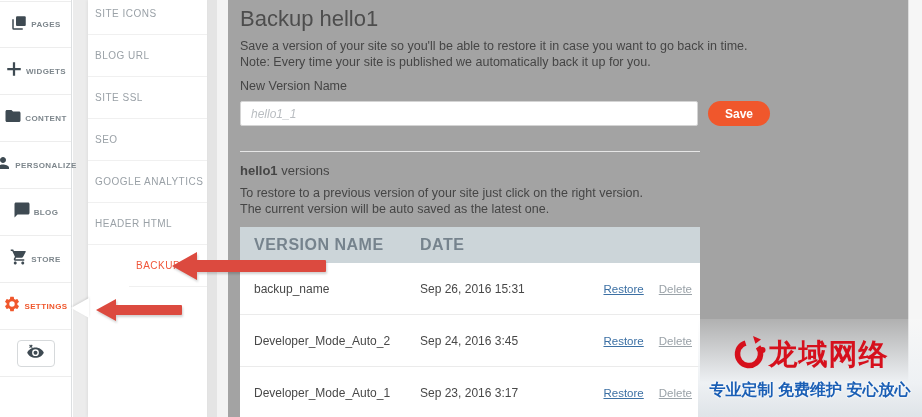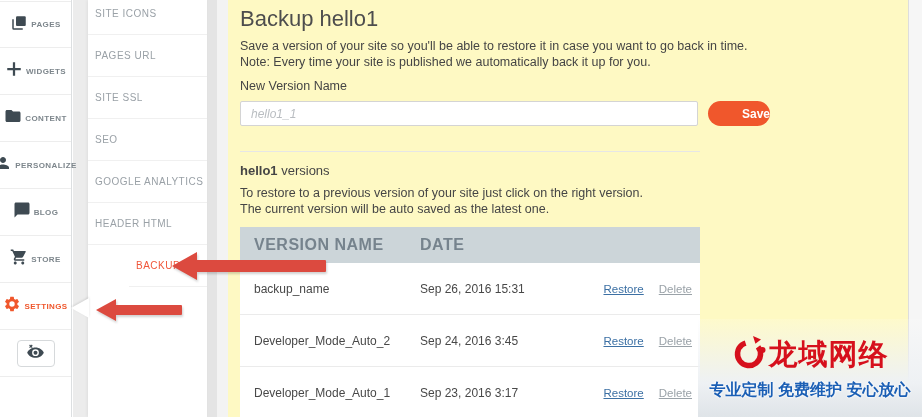--- a/index.html
+++ b/index.html
@@ -33,30 +33,30 @@
   .settings-panel{ position:absolute; left:88px; top:0; width:119px; height:417px; background:#fff; z-index:3; box-shadow:-1px 0 3px rgba(0,0,0,.06); }
   .menu-item{ height:42px; line-height:42px; padding-left:7px; font-size:10px; letter-spacing:.5px;
     color:#9aa1a7; border-bottom:1px solid #f0f0f0; cursor:pointer; white-space:nowrap; background:#fff; }
   .menu-item:first-child{ height:35px; line-height:27px; }
   .menu-item.active{ color:#f0563a;margin-left:41px; }
 
   .scroll-strip{ position:absolute; left:207px; top:0; width:10px; height:417px; background:#e4e4e4; z-index:2;}
   .gap2{ position:absolute; left:217px; top:0; width:11px; height:417px; background:#f3f3f3; z-index:1;}
 
   
-  .main{ position:absolute; left:228px; top:0; width:680px; height:417px; background:#fef9c3; }
+  .main{ position:absolute; left:228px; top:0; width:680px; height:417px; background:#a3a3a3; }
   .page-title{ position:absolute; left:12px; top:6px; font-size:22px; font-weight:400; color:#4d4d4d; }
   .desc{ position:absolute; left:12px; top:39px; font-size:12.5px; line-height:15.5px; color:#454545; }
   .field-label{ position:absolute; left:12px; top:79px; font-size:12.5px; color:#454545; }
   .input-row{ position:absolute; left:12px; top:101px; display:flex; align-items:center; gap:10px; }
   .version-input{ width:458px; height:25px; border:1px solid #d4d4d4; border-radius:2px; padding:0 10px;
     font-size:12px; color:#555; font-family:"Liberation Sans","DejaVu Sans",sans-serif; outline:none; }
   .version-input::placeholder{ font-style:italic; color:#b9bdc1; }
   .save-btn{ width:62px; height:25px; border:none; border-radius:13px; background:#f0572c; color:#fff;
-    font-size:12px; font-weight:bold; cursor:pointer; font-family:"Liberation Sans","DejaVu Sans",sans-serif;text-align:right; }
+    font-size:12px; font-weight:bold; cursor:pointer; font-family:"Liberation Sans","DejaVu Sans",sans-serif; }
   .divider{ position:absolute; left:12px; top:151px; width:460px; border:none; border-top:1px solid #e6e6e6; }
   .versions-title{ position:absolute; left:12px; top:163px; font-size:13px; font-weight:400; color:#454545; }
   .versions-title .site{ font-weight:bold; }
   .instructions{ position:absolute; left:12px; top:186px; font-size:12.5px; line-height:15.5px; color:#454545; }
 
   .versions-table{ position:absolute; left:12px; top:227px; width:460px; }
   .thead{ height:36px; background:#ccd5d9; display:flex; align-items:center; font-size:16px; font-weight:bold;
     color:#76838d; letter-spacing:.5px; }
   .col-name{ padding-left:14px; width:180px; }
   .trow{ height:52px; display:flex; align-items:center; border-bottom:1px solid #ebebeb; font-size:12px; color:#484848; background:#fff; }
@@ -163,21 +163,21 @@
         </span>
       </button>
     </div>
   </nav>
 
   <div class="side-gap"></div>
   <div class="notch"></div>
 
   <aside class="settings-panel">
     <div class="menu-item">SITE ICONS</div>
-    <div class="menu-item">PAGES URL</div>
+    <div class="menu-item">BLOG URL</div>
     <div class="menu-item">SITE SSL</div>
     <div class="menu-item">SEO</div>
     <div class="menu-item">GOOGLE ANALYTICS</div>
     <div class="menu-item">HEADER HTML</div>
     <div class="menu-item active">BACKUP SITE</div>
   </aside>
 
   <div class="scroll-strip"></div>
   <div class="gap2"></div>
 

